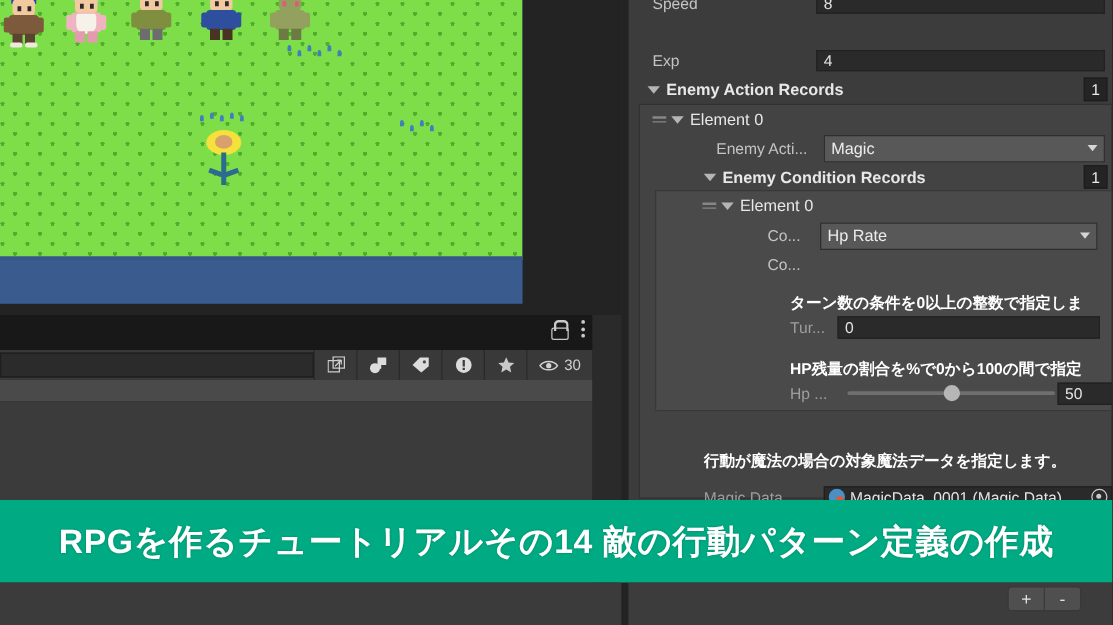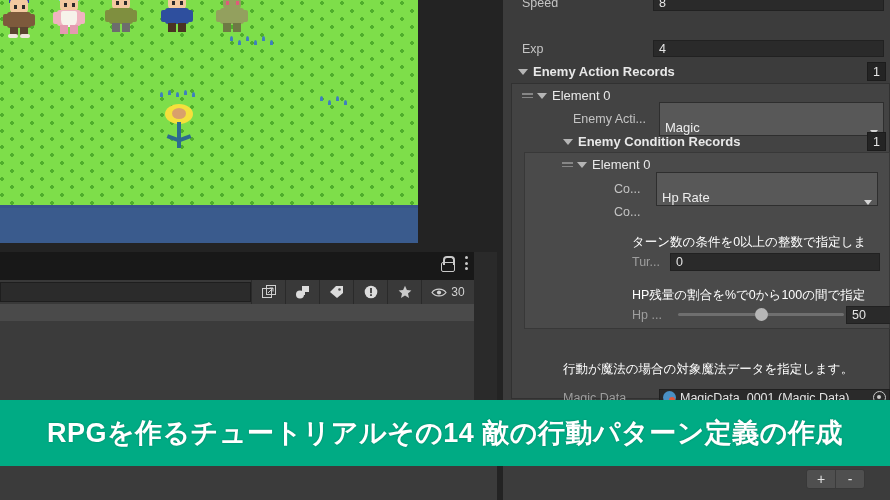--- a/index.html
+++ b/index.html
@@ -60,28 +60,28 @@
   .left-gap-top{position:absolute;left:418px;top:0;width:79px;height:252px;background:#232323;}
 
   
   .divider{position:absolute;left:497px;top:0;width:6px;height:500px;background:#232323;}
   .right-pane{position:absolute;left:503px;top:0;width:387px;height:500px;background:#3c3c3c;overflow:hidden;}
 
   .row{position:relative;height:23px;display:flex;align-items:center;}
   .lbl{color:#c4c4c4;font-size:12.5px;white-space:nowrap;overflow:hidden;}
   .field{background:#2a2a2a;border:1px solid #212121;height:17px;display:flex;align-items:center;
          color:#e4e4e4;font-size:12.5px;padding:0 5px;box-sizing:border-box;}
-  .popup{background:#585858;border:1px solid #2e2e2e;height:34px;display:flex;align-items:flex-end;
+  .popup{background:#585858;border:1px solid #2e2e2e;height:22px;display:flex;align-items:center;
          justify-content:space-between;color:#ededed;font-size:13px;padding:0 5px;box-sizing:border-box;}
   .caret{width:0;height:0;border-left:4.5px solid transparent;border-right:4.5px solid transparent;border-top:5px solid #d6d6d6;}
   .fold{width:0;height:0;border-left:5px solid transparent;border-right:5px solid transparent;border-top:6px solid #b5b5b5;margin-right:5px;}
   .hdr{color:#e8e8e8;font-size:13px;font-weight:bold;}
   .countbox{background:#242424;border:1px solid #1c1c1c;color:#e8e8e8;font-size:12.5px;
             min-width:17px;height:17px;display:flex;align-items:center;justify-content:center;}
-  .jp{color:#ffffff;font-size:12.5px;font-weight:normal;white-space:nowrap;overflow:hidden;}
+  .jp{color:#ffffff;font-size:12.5px;font-weight:bold;white-space:nowrap;overflow:hidden;}
   .grip{display:flex;flex-direction:column;gap:2px;margin-right:4px;}
   .grip i{display:block;width:11px;height:1.5px;background:#868686;}
 
   .box-l1{position:absolute;left:8px;width:379px;background:#434343;border:1px solid #313131;box-sizing:border-box;}
   .box-l2{position:absolute;left:21px;width:366px;background:#4a4a4a;border:1px solid #383838;box-sizing:border-box;}
 
   .slider-track{position:relative;height:3px;background:#6f6f6f;border-radius:2px;flex:1;margin:0 8px;}
   .slider-knob{position:absolute;top:-5px;width:13px;height:13px;background:#b6b6b6;border-radius:50%;}
 
   .pm-group{position:absolute;display:flex;background:#4f4f4f;border:1px solid #383838;border-radius:3px;overflow:hidden;}

